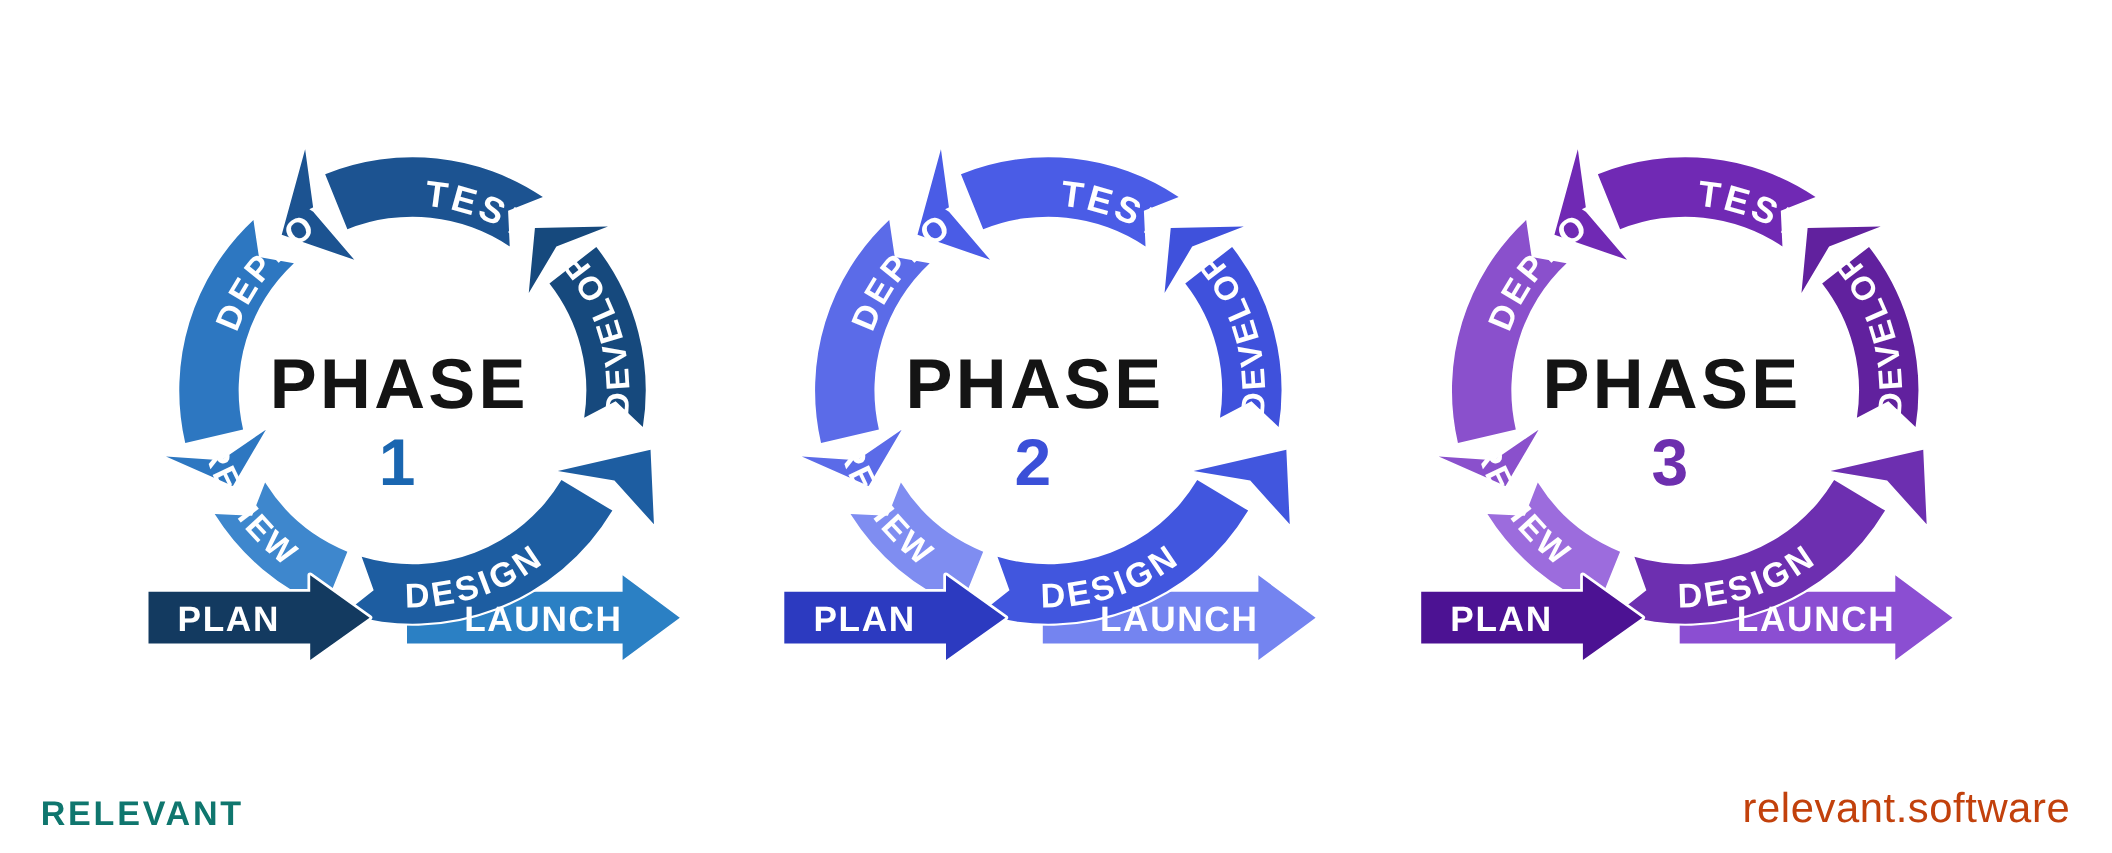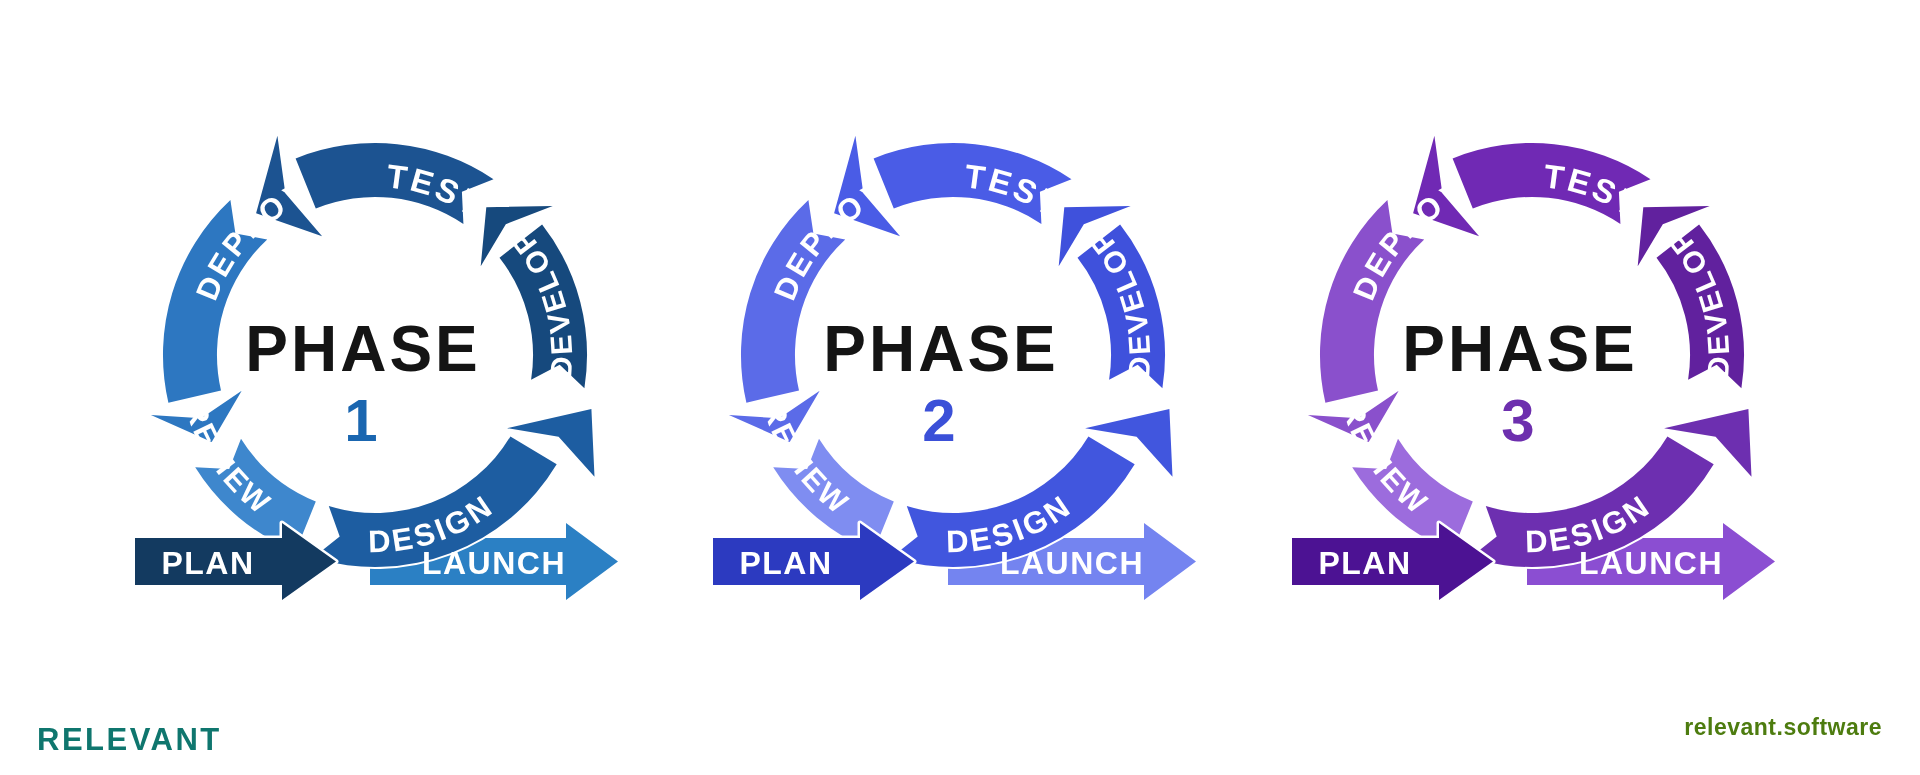--- a/index.html
+++ b/index.html
@@ -10,21 +10,21 @@
   figure.cycle{position:absolute;top:125px;width:490px;height:480px;margin:0;padding:0;}
   figure.cycle.c0{left:130px;}
   figure.cycle.c1{left:708px;}
   figure.cycle.c2{left:1287px;}
   .brand{
     position:absolute;left:37px;top:722px;
     font-size:31px;font-weight:700;letter-spacing:2.5px;color:#0f766e;
   }
   .site{
     position:absolute;right:38px;top:714px;
-    font-size:23px;font-weight:700;letter-spacing:.5px;color:#4d7c0f;
+    font-size:38px;font-weight:400;letter-spacing:.5px;color:#c2410c;
   }
   svg text{user-select:none;}
 </style>
 </head>
 <body>
 
 <div class="stage">
 
   <figure class="cycle c0"><svg viewBox="0 0 490 480" width="490" height="480">
         <path d="M240 413 L436 413 L436 398 L488 436.5 L436 475 L436 460 L240 460 Z" fill="#2b80c4" stroke="#ffffff" stroke-width="3" stroke-linejoin="round" paint-order="stroke"></path>

